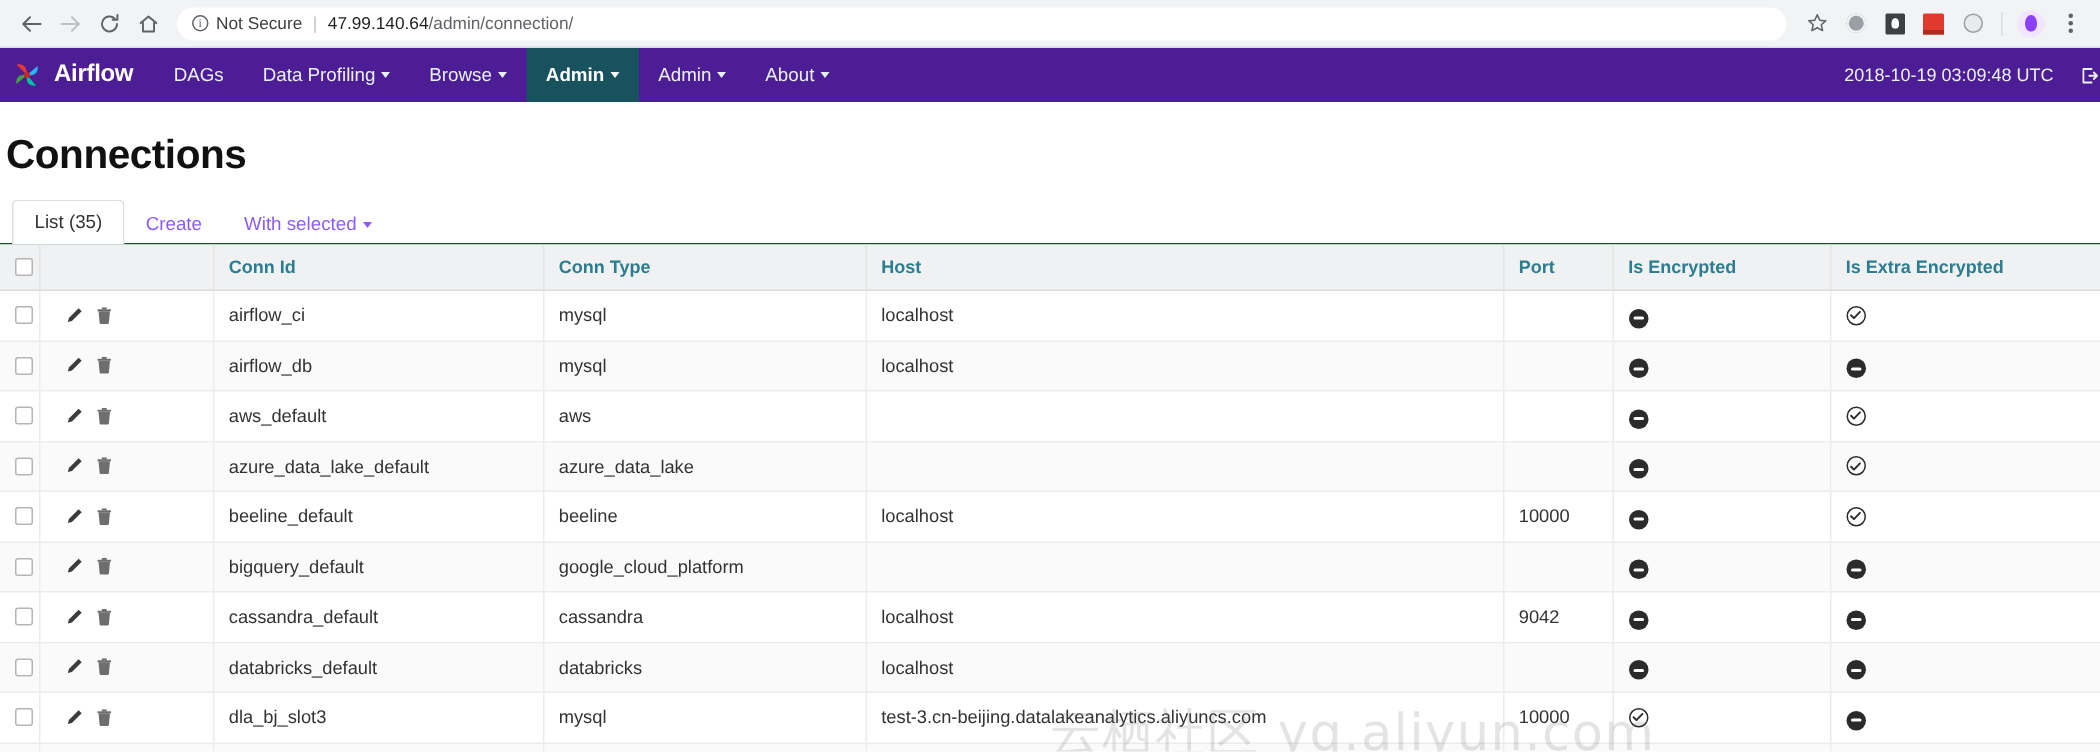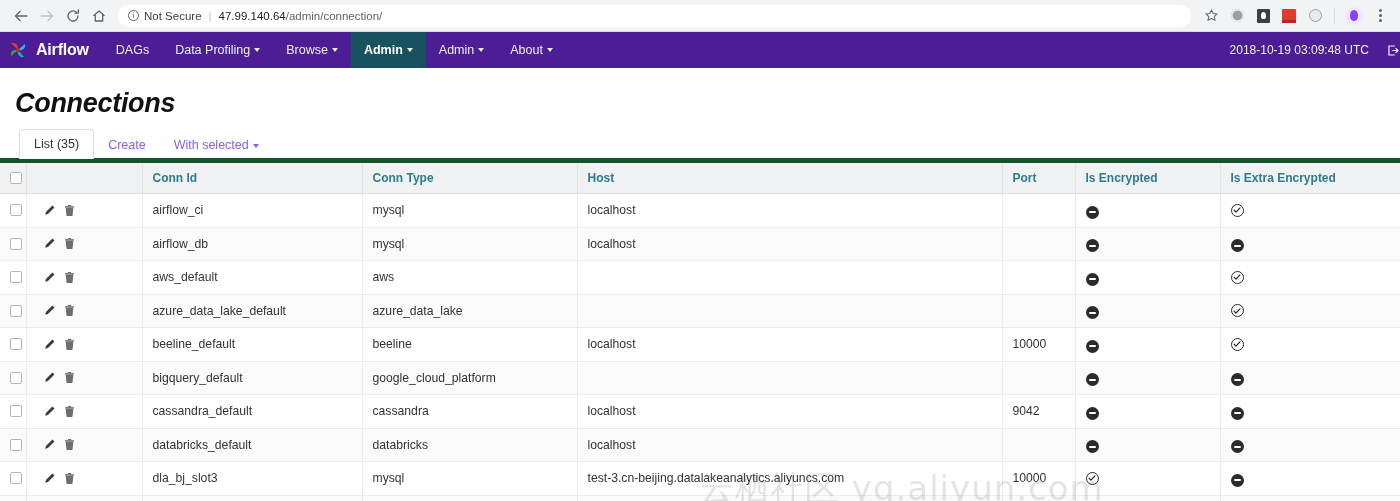--- a/index.html
+++ b/index.html
@@ -149,29 +149,28 @@
     color: #eaf3f5;
   }
   .logout-icon { display: flex; align-items: center; color: #eaf3f5; }
 
   
   .page { background: #ffffff; }
   .page-title {
     font-size: 27px;
     font-weight: bold;
     color: #111111;
-    padding: 20px 0 14px 15px;
+    padding: 20px 0 14px 4px;
     letter-spacing: -0.3px;
-    font-style: italic;
   }
   .tabs-row {
     display: flex;
     align-items: flex-end;
-    border-bottom: 5px solid #14532d;
-    padding-left: 19px;
+    border-bottom: 1px solid #14532d;
+    padding-left: 8px;
     height: 30px;
   }
   .tab {
     font-size: 12.5px;
     padding: 6px 14px;
     color: #8b5cf6;
     line-height: 16px;
     position: relative;
     top: 1px;
   }

